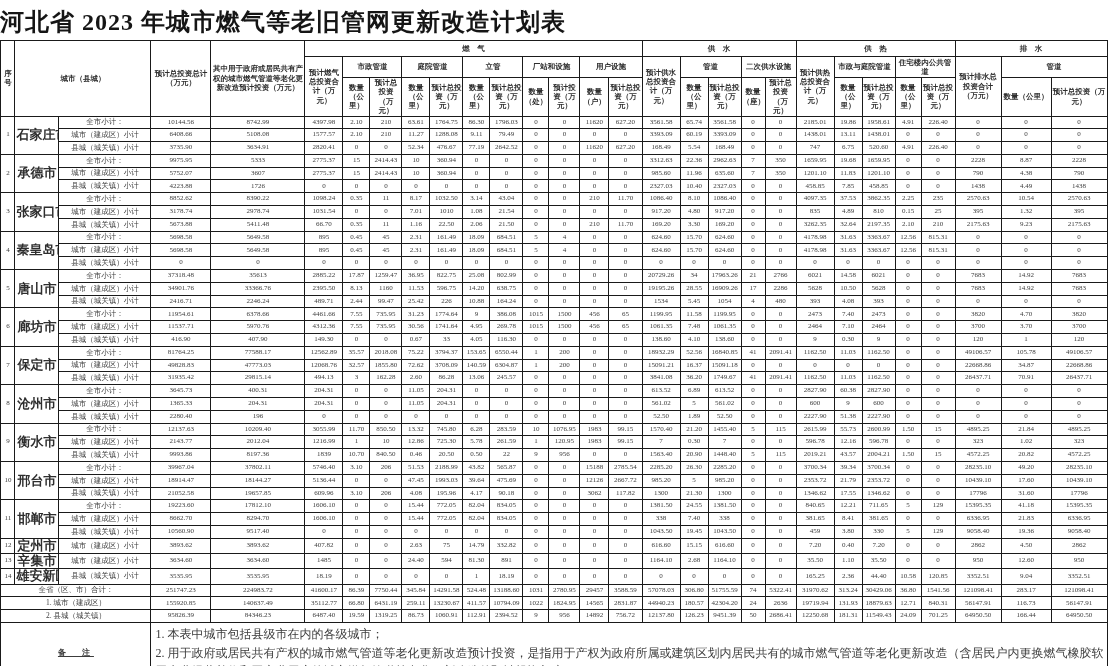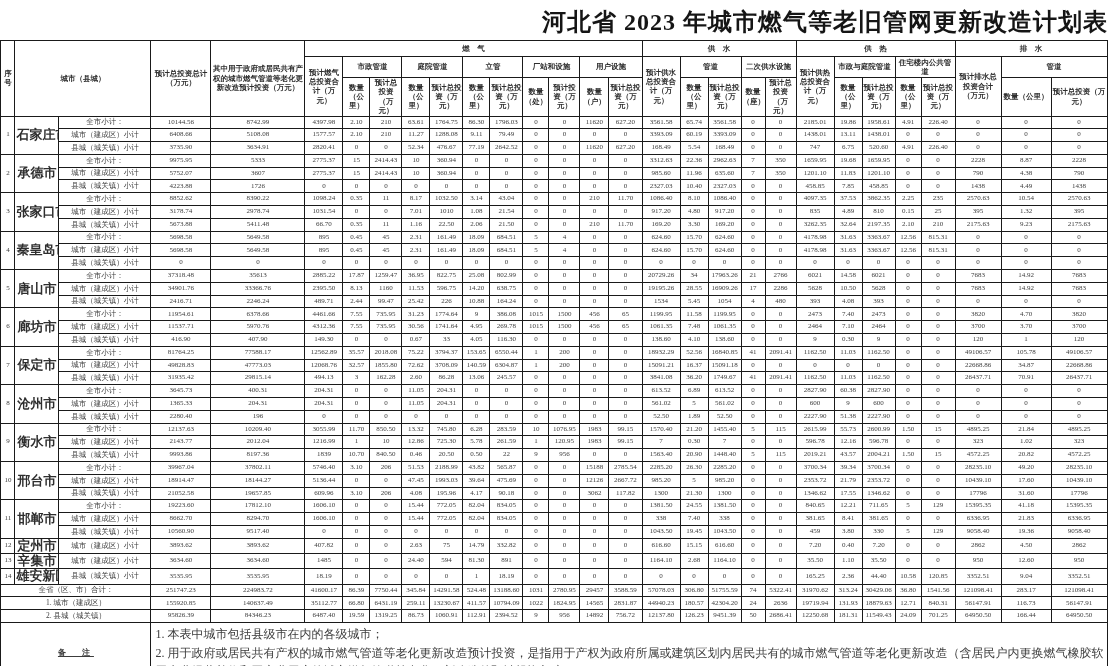--- a/index.html
+++ b/index.html
@@ -1,18 +1,18 @@
 <!DOCTYPE html>
 <html><head>
 <meta charset="utf-8">
 <style>
   html,body{margin:0;padding:0;background:#ffffff;width:1108px;height:666px;overflow:hidden;
     font-family:"Liberation Serif","DejaVu Serif",serif;color:#333;}
   .page{width:1108px;height:666px;}
-  .title{height:40px;line-height:44px;text-align:right;font-size:24px;font-weight:bold;
+  .title{height:40px;line-height:44px;text-align:left;font-size:24px;font-weight:bold;
     color:#151515;letter-spacing:1px;}
   table{border-collapse:collapse;table-layout:fixed;width:1106px;margin:0 auto;}
   th,td{border:1px solid #1a1a1a;padding:0 1px;text-align:center;vertical-align:middle;
     overflow:hidden;}
   thead th{font-size:7.5px;line-height:1.25;font-weight:bold;color:#2e2e2e;}
   thead tr.h1 th{height:15px;margin-top:27px;}
   thead tr.h2 th{height:20px;}
   thead tr.h3 th{height:26px;}
   tbody td{font-size:7px;line-height:1.1;height:11.8px;white-space:nowrap;color:#3c3c3c;}
   tbody td.city-name{font-weight:bold;color:#2e2e2e;font-size:13px;}

